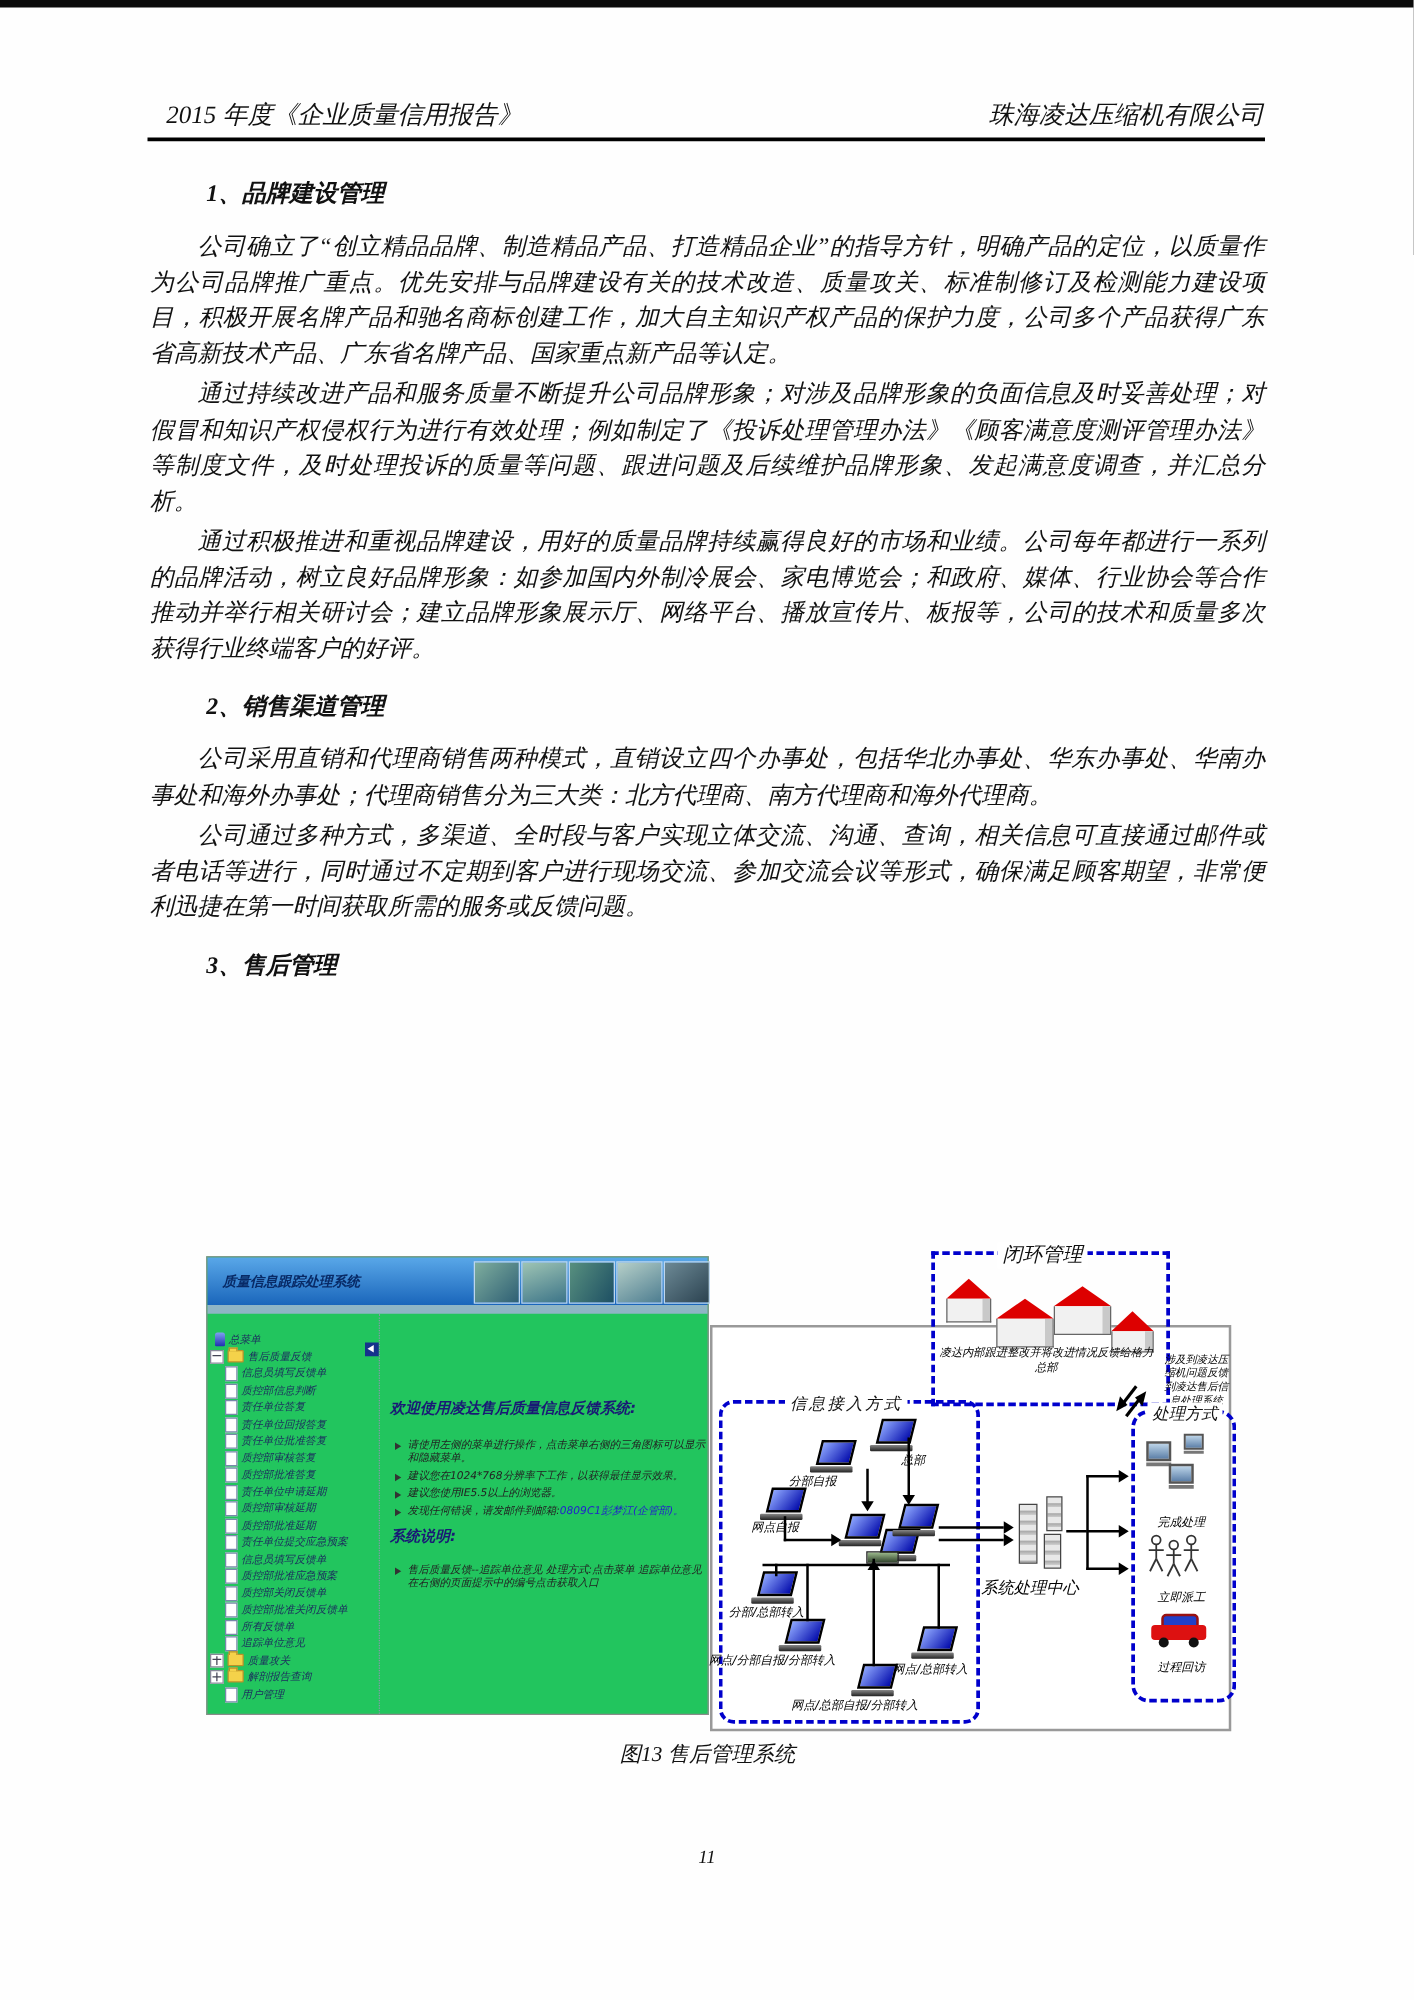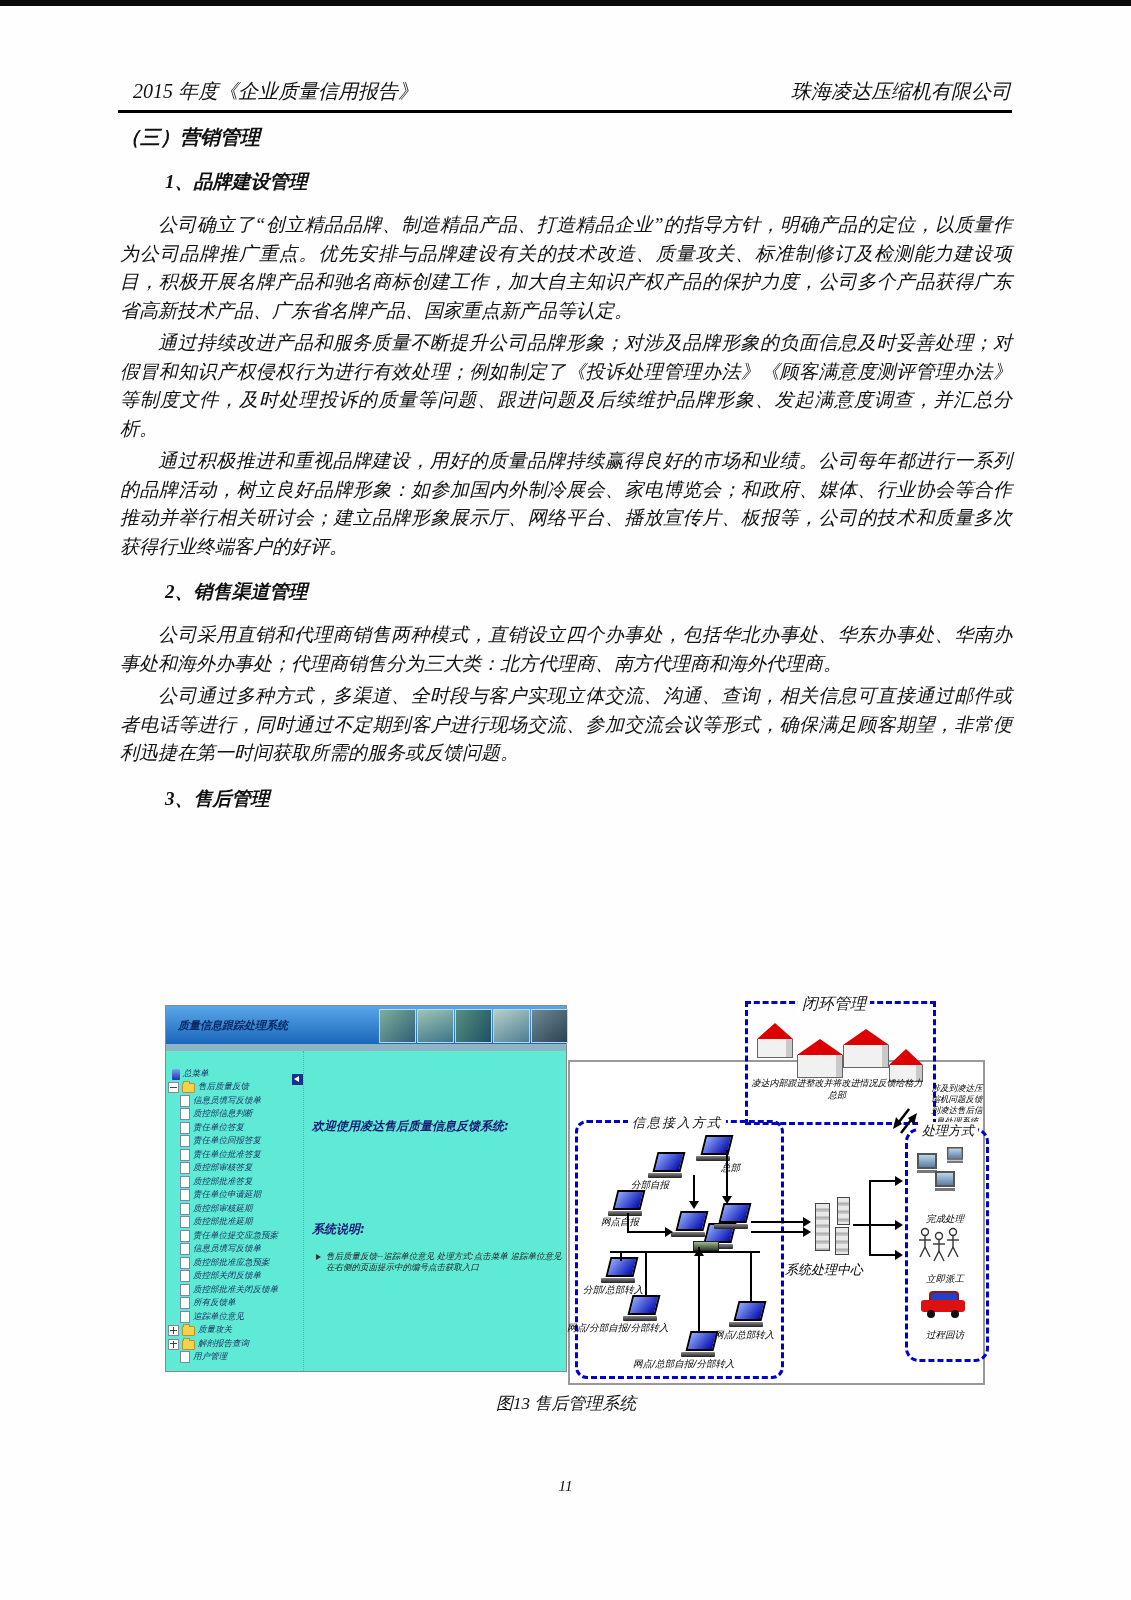--- a/index.html
+++ b/index.html
@@ -13,37 +13,37 @@
   
   .content{position:absolute;left:120px;top:124px;width:892px;}
   .sec{font-size:20px;font-weight:bold;margin:0 0 8px 0;}
   .sub{font-size:19px;font-weight:bold;margin:18px 0 16px 45px;}
   .para{font-size:19px;line-height:28.5px;text-align:justify;text-indent:2em;margin:0 0 4px 0;}
   
   .figure{position:absolute;left:165px;top:985px;width:820px;height:405px;}
   .fig-caption{position:absolute;left:120px;top:1392px;width:892px;text-align:center;font-size:17px;}
   .pagenum{position:absolute;left:0;top:1478px;width:1131px;text-align:center;font-size:15px;}
   
-  .app{position:absolute;left:0;top:20px;width:400px;height:365px;border:1px solid #8a8a8a;background:#5eead4;
+  .app{position:absolute;left:0;top:20px;width:400px;height:365px;border:1px solid #8a8a8a;background:#22c55e;
        font-family:"DejaVu Sans",sans-serif;}
   .app-titlebar{position:absolute;left:0;top:0;width:400px;height:38px;
        background:linear-gradient(#59a7e8,#1a66bb);}
   .app-title{position:absolute;left:12px;top:12px;font-size:11px;font-weight:bold;color:#082a66;}
   .photos{position:absolute;left:213px;top:3px;display:flex;gap:1px;}
   .photo{width:35px;height:32px;border:1px solid #bcd6ee;}
   .ph1{background:linear-gradient(135deg,#7fae9e,#2e5f74);}
   .ph2{background:linear-gradient(160deg,#9ec4b4,#3c7488);}
   .ph3{background:linear-gradient(120deg,#58907f,#1d4f63);}
   .ph4{background:linear-gradient(150deg,#b7d0c9,#4d7d90);}
   .ph5{background:linear-gradient(140deg,#6d8a96,#2b4250);}
   .app-strip{position:absolute;left:0;top:38px;width:400px;height:7px;background:#8fb5c5;}
   .tree-col{position:absolute;left:0;top:45px;width:138px;height:320px;border-right:1px dotted #8899aa;
        padding-top:0;box-sizing:border-box;}
   .tree{padding-top:15px;}
-  .trow{display:flex;align-items:flex-end;gap:3px;height:13.5px;font-size:8.5px;color:#1c2a5e;white-space:nowrap;}
+  .trow{display:flex;align-items:flex-start;gap:3px;height:13.5px;font-size:8.5px;color:#1c2a5e;white-space:nowrap;}
   .t-root{padding-left:6px;} .t-fold{padding-left:2px;} .t-child{padding-left:14px;} .t-user{padding-left:14px;}
   .exp{width:9px;height:9px;border:1px solid #889;background:#fff;position:relative;flex:none;}
   .exp::before{content:"";position:absolute;left:1px;right:1px;top:3.5px;height:1px;background:#445;}
   .exp.plus::after{content:"";position:absolute;top:1px;bottom:1px;left:3.5px;width:1px;background:#445;}
   .fold{width:11px;height:8px;background:#f4d24a;border:1px solid #b9912a;border-radius:1px;position:relative;flex:none;}
   .fold::before{content:"";position:absolute;left:0;top:-3px;width:5px;height:2px;background:#f4d24a;border:1px solid #b9912a;border-bottom:none;}
   .doc{width:8px;height:10px;background:#fff;border:1px solid #7788aa;flex:none;}
   .uicon{width:8px;height:11px;background:linear-gradient(#7fa0f0,#2030b0);border-radius:2px 2px 1px 1px;flex:none;}
   .collapse{position:absolute;left:126px;top:68px;width:11px;height:11px;background:#16328c;}
   .collapse::before{content:"";position:absolute;left:2px;top:2px;width:0;height:0;
@@ -91,21 +91,20 @@
 <body>
 
 <div class="page">
   <div class="topedge"></div>
 
   <div class="hdr-l">2015 年度《企业质量信用报告》</div>
   <div class="hdr-r">珠海凌达压缩机有限公司</div>
   <div class="hdr-rule"></div>
 
   <div class="content">
-    <div class="sec">（三）营销管理</div>
     <div class="sub">1、品牌建设管理</div>
     <p class="para">公司确立了“创立精品品牌、制造精品产品、打造精品企业”的指导方针，明确产品的定位，以质量作为公司品牌推广重点。优先安排与品牌建设有关的技术改造、质量攻关、标准制修订及检测能力建设项目，积极开展名牌产品和驰名商标创建工作，加大自主知识产权产品的保护力度，公司多个产品获得广东省高新技术产品、广东省名牌产品、国家重点新产品等认定。</p>
     <p class="para">通过持续改进产品和服务质量不断提升公司品牌形象；对涉及品牌形象的负面信息及时妥善处理；对假冒和知识产权侵权行为进行有效处理；例如制定了《投诉处理管理办法》《顾客满意度测评管理办法》等制度文件，及时处理投诉的质量等问题、跟进问题及后续维护品牌形象、发起满意度调查，并汇总分析。</p>
     <p class="para">通过积极推进和重视品牌建设，用好的质量品牌持续赢得良好的市场和业绩。公司每年都进行一系列的品牌活动，树立良好品牌形象：如参加国内外制冷展会、家电博览会；和政府、媒体、行业协会等合作推动并举行相关研讨会；建立品牌形象展示厅、网络平台、播放宣传片、板报等，公司的技术和质量多次获得行业终端客户的好评。</p>
     <div class="sub">2、销售渠道管理</div>
     <p class="para">公司采用直销和代理商销售两种模式，直销设立四个办事处，包括华北办事处、华东办事处、华南办事处和海外办事处；代理商销售分为三大类：北方代理商、南方代理商和海外代理商。</p>
     <p class="para">公司通过多种方式，多渠道、全时段与客户实现立体交流、沟通、查询，相关信息可直接通过邮件或者电话等进行，同时通过不定期到客户进行现场交流、参加交流会议等形式，确保满足顾客期望，非常便利迅捷在第一时间获取所需的服务或反馈问题。</p>
     <div class="sub">3、售后管理</div>
   </div>
 
@@ -215,20 +214,26 @@
             </div>
           <div class="trow t-user">
               <span class="doc"></span>
               <span>用户管理</span>
             </div>
         </div>
       </div>
       <div class="collapse"></div>
 
       <div class="welcome">欢迎使用凌达售后质量信息反馈系统:</div>
+      <div class="blist">
+        <div class="bitem">请使用左侧的菜单进行操作，点击菜单右侧的三角图标可以显示和隐藏菜单。</div>
+        <div class="bitem">建议您在1024*768分辨率下工作，以获得最佳显示效果。</div>
+        <div class="bitem">建议您使用IE5.5以上的浏览器。</div>
+        <div class="bitem"><span>发现任何错误，请发邮件到邮箱:</span><span class="maillink">0809C1彭梦江(企管部)。</span></div>
+      </div>
       <div class="sys-title">系统说明:</div>
       <div class="sys-note">
         <div class="bitem">售后质量反馈--追踪单位意见 处理方式:点击菜单 追踪单位意见 在右侧的页面提示中的编号点击获取入口</div>
       </div>
     </div>
 
     <div class="dpanel"></div>
 
     <div class="dashbox" style="left:580px;top:16px;width:185px;height:118px;">
       <div class="boxlab" style="left:50px;top:-10px;">闭环管理</div>

